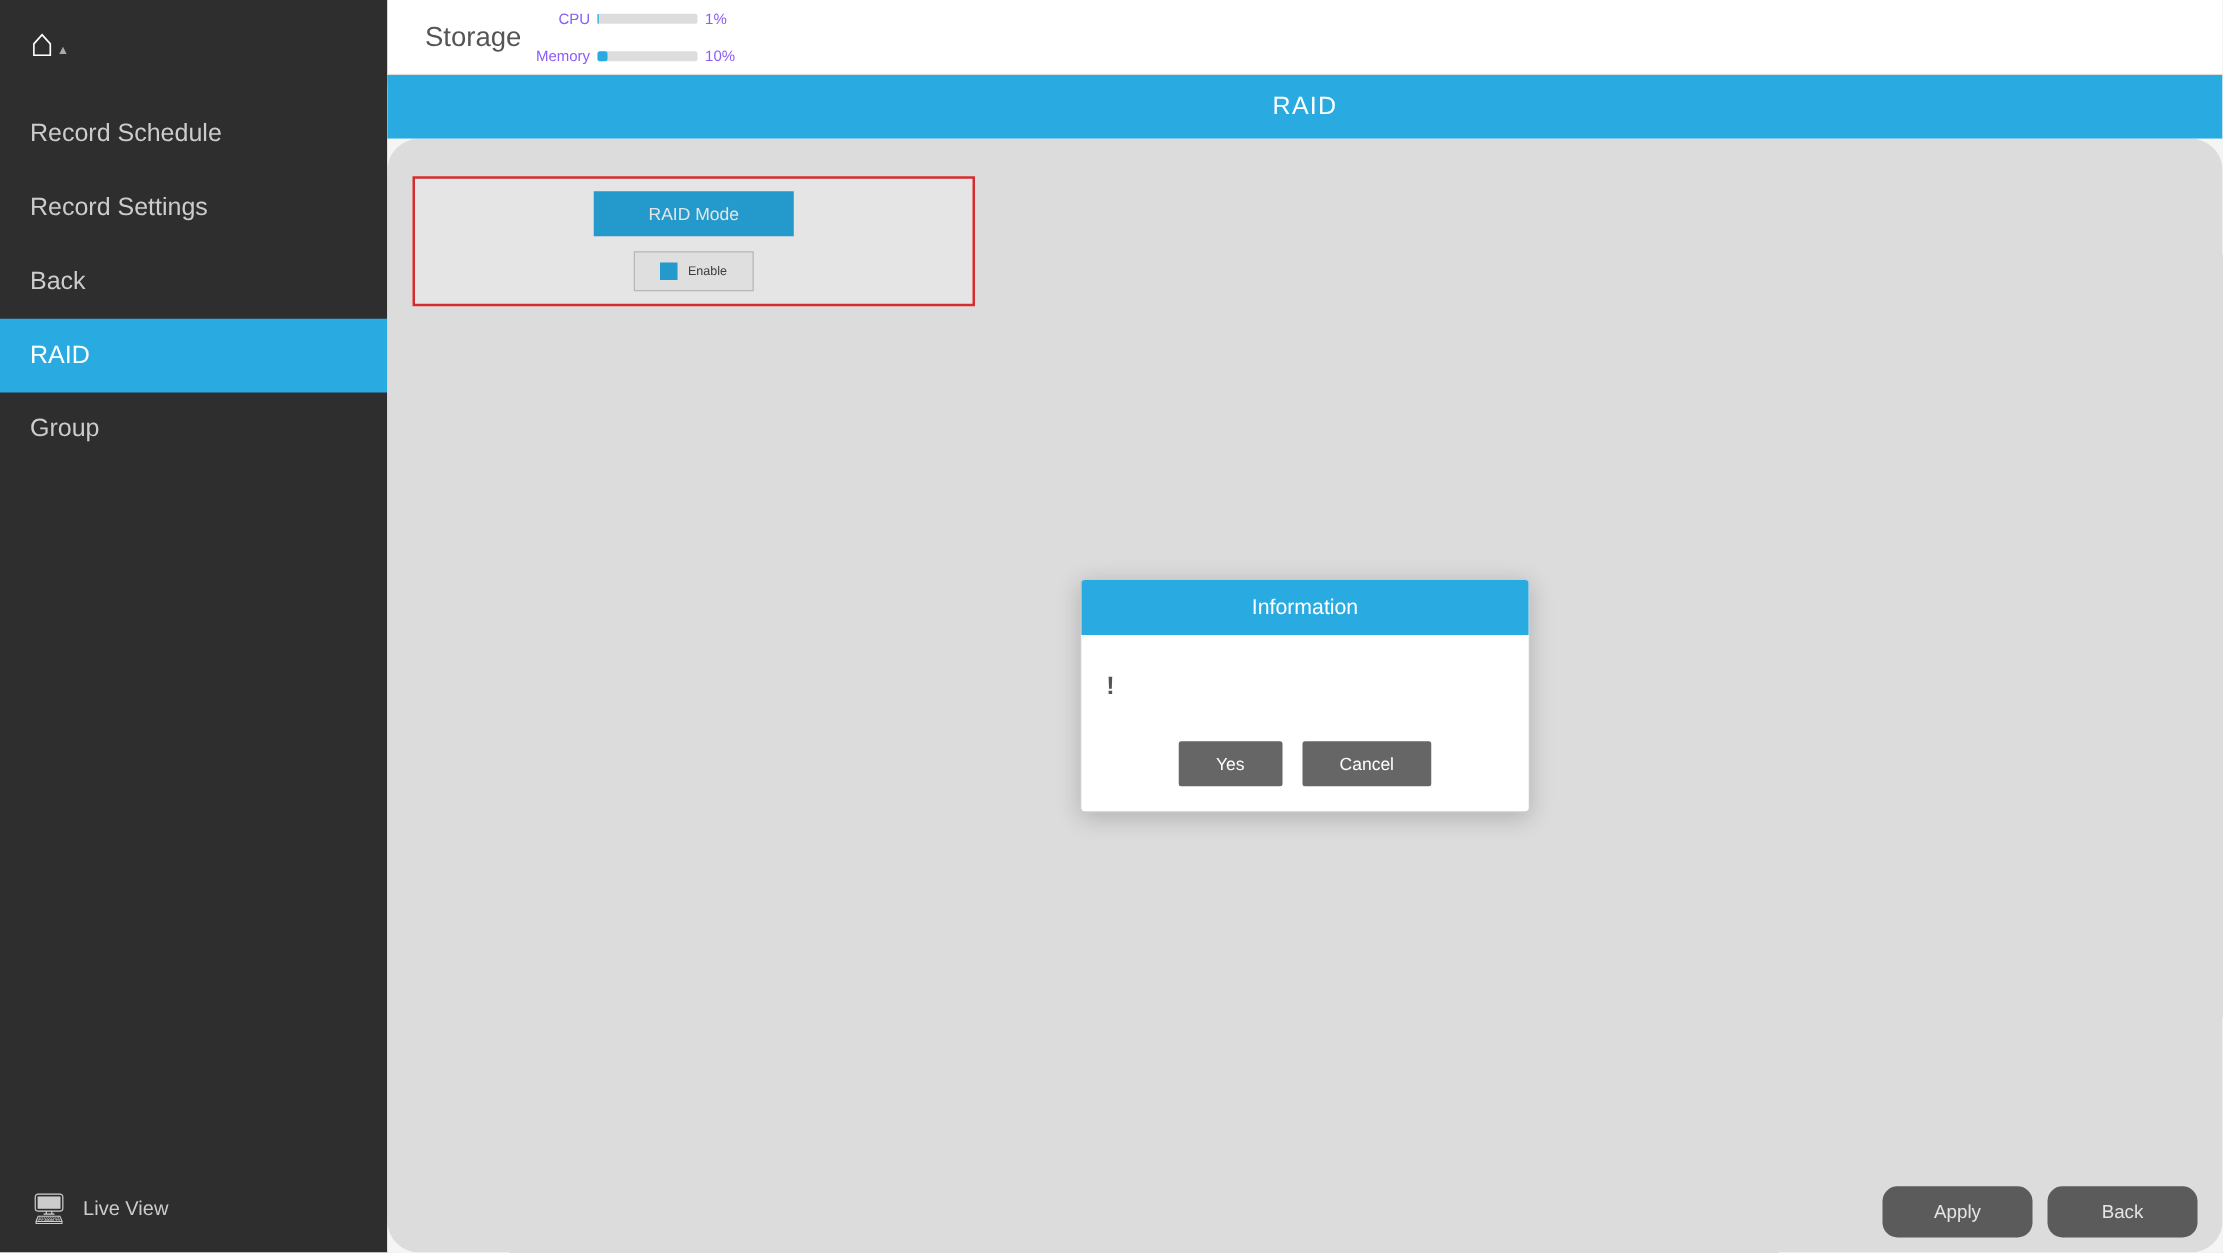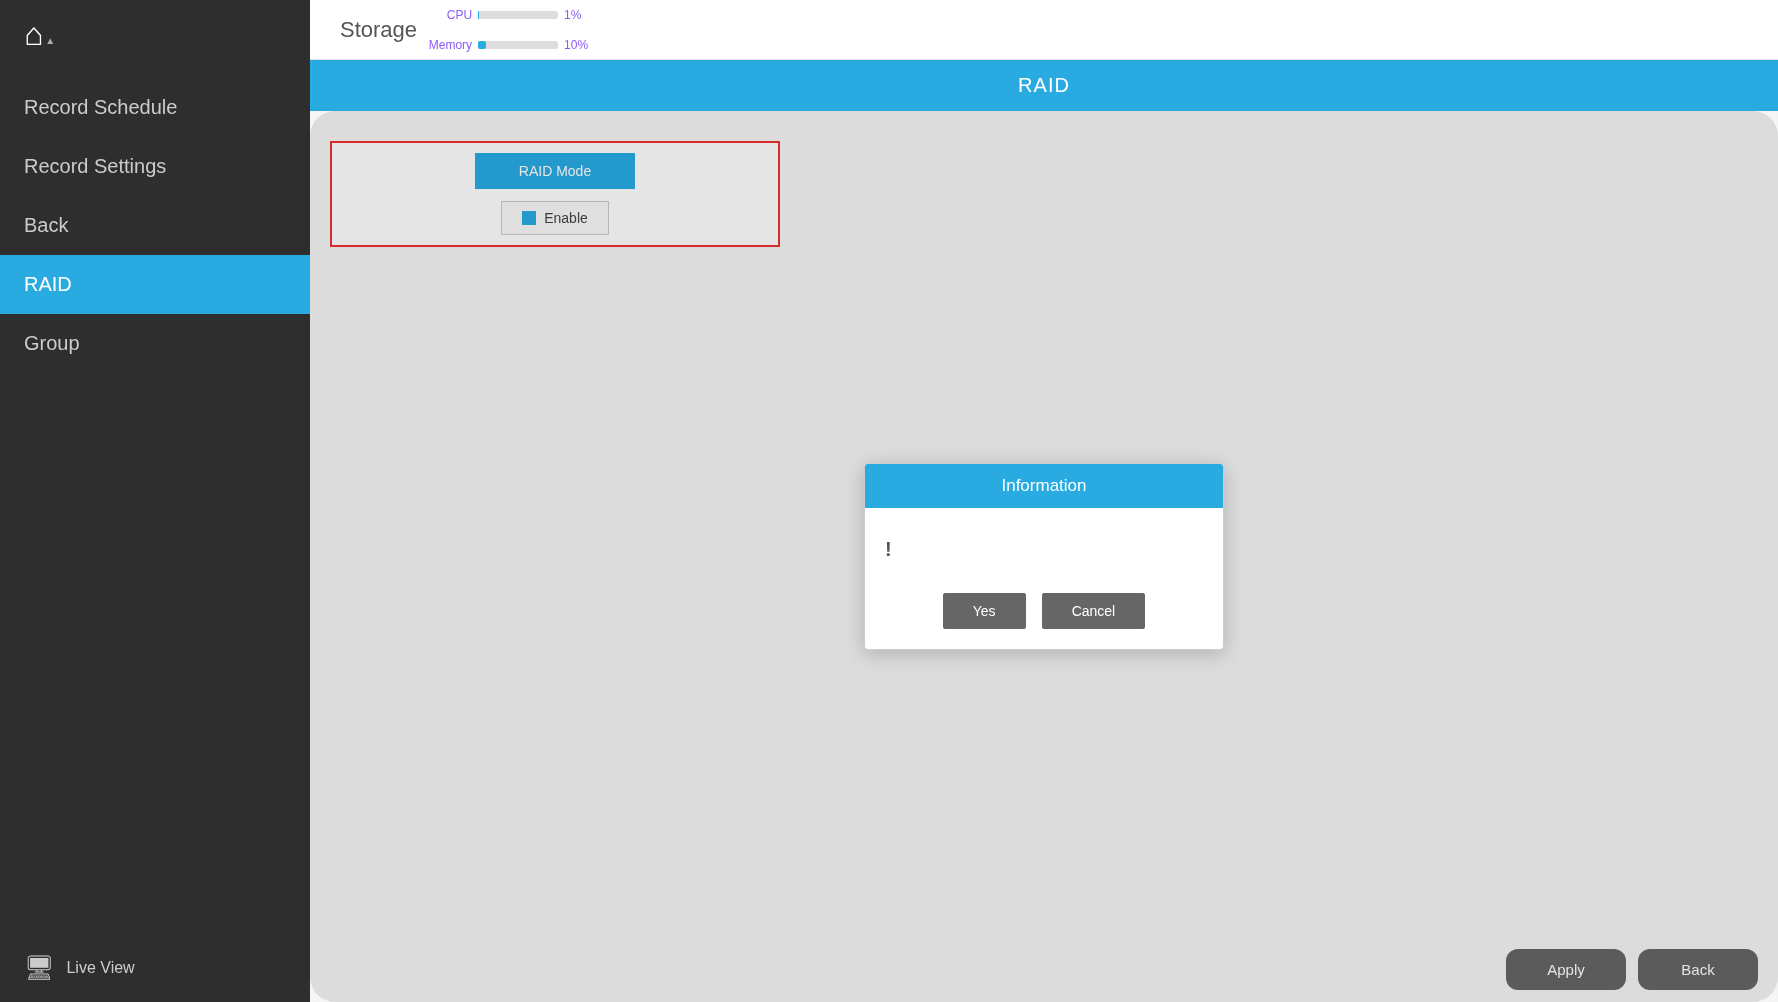--- a/index.html
+++ b/index.html
@@ -174,21 +174,21 @@
       font-size: 14px;
       cursor: pointer;
       min-width: 160px;
       text-align: center;
     }
 
     #enable-checkbox-area {
       display: flex;
       align-items: center;
       gap: 8px;
-      font-size: 14px;
+      font-size: 10px;
       color: #444;
       border: 1px solid #ccc;
       padding: 8px 20px;
       background: #f9f9f9;
       flex: 1;
     }
 
     .checkbox-square {
       width: 14px;
       height: 14px;

